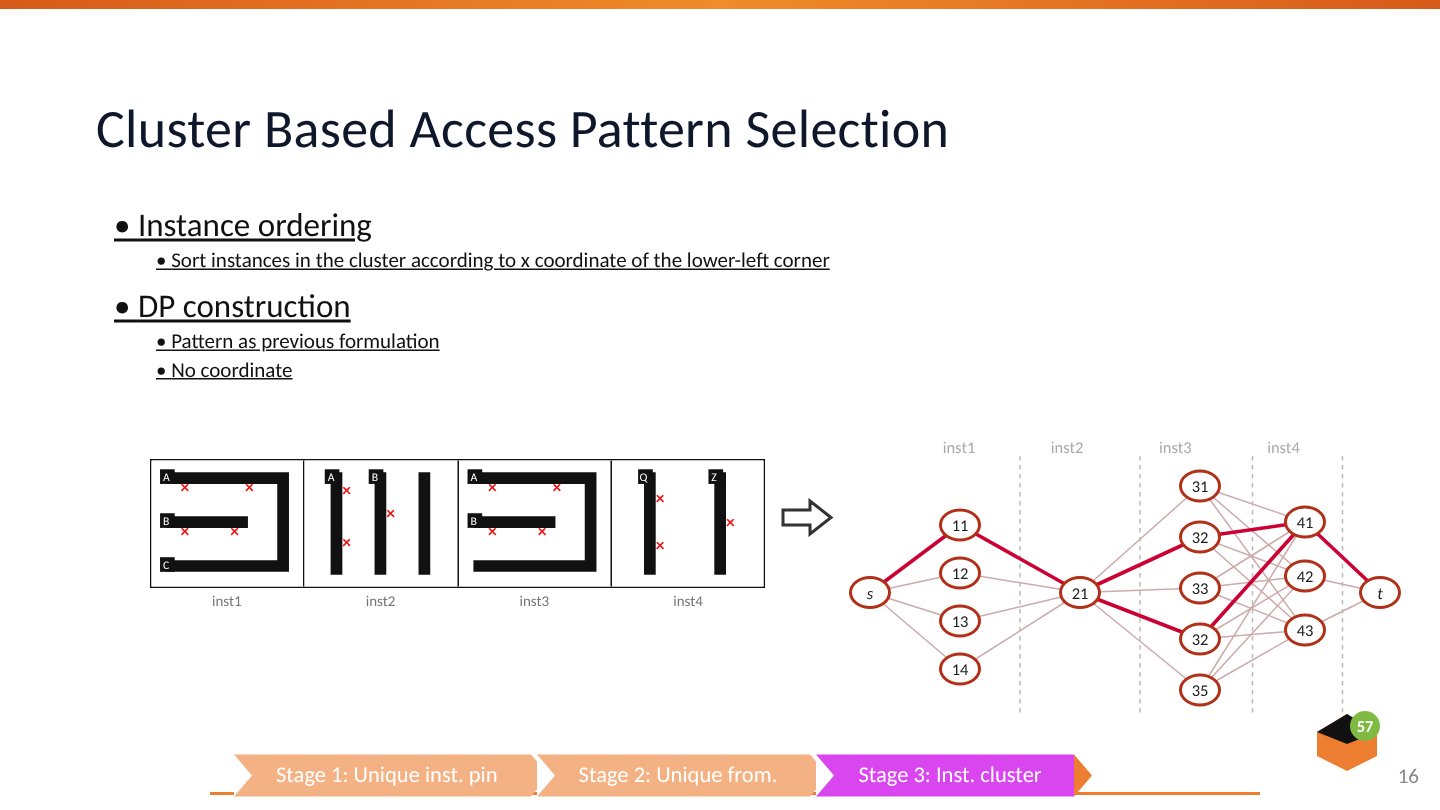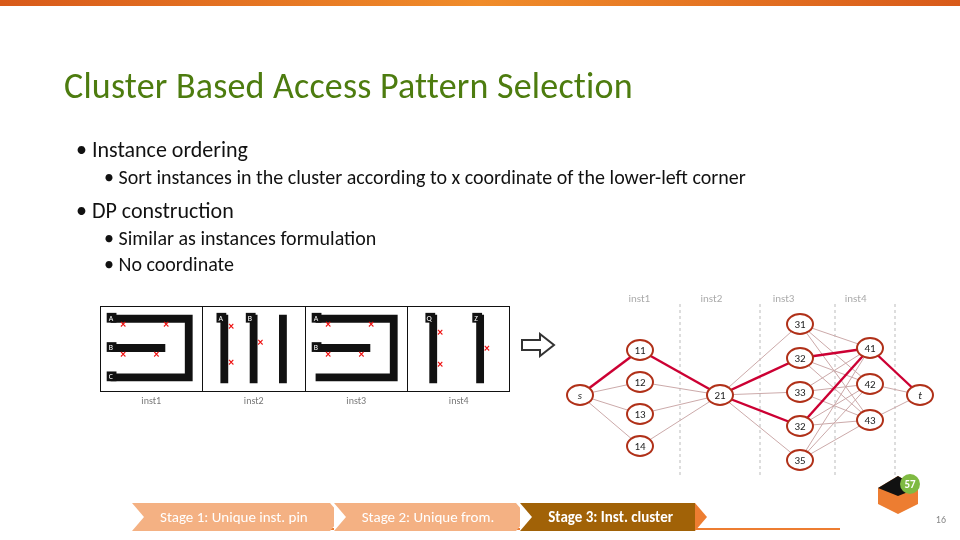--- a/index.html
+++ b/index.html
@@ -1,24 +1,24 @@
 <!DOCTYPE html>
 <html><head>
 <meta charset="utf-8">
 <style>
   * { box-sizing: border-box; margin: 0; padding: 0; }
   html, body { width: 960px; height: 540px; font-family: Calibri, Arial, sans-serif; background: #fff; color: #111; overflow: hidden; }
   .slide { width: 960px; height: 540px; position: relative; }
   .top-rule { position: absolute; left: 0; right: 0; top: 0; height: 6px; background: linear-gradient(to right, #d85a1a 0%, #f08c2a 50%, #d85a1a 100%); }
-  .title { position: absolute; left: 64px; top: 64px; font-size: 36px; font-weight: 400; letter-spacing: .2px; color: #4d7c0f; }
+  .title { position: absolute; left: 64px; top: 64px; font-size: 36px; font-weight: 400; letter-spacing: .2px; color: #0f172a; }
   .body { position: absolute; left: 76px; top: 128px; right: 36px; font-size: 22px; }
-  ul.lvl1 { list-style: none; }
+  ul.lvl1 { list-style: none; text-decoration: underline; }
   ul.lvl1 > li { margin: 8px 0 2px 0; }
   ul.lvl1 > li::before { content: "• "; color: #111; }
-  ul.lvl2 { list-style: none; margin-left: 28px; font-size: 20px; }
+  ul.lvl2 { list-style: none; margin-left: 28px; font-size: 14px; }
   ul.lvl2 > li::before { content: "• "; }
   ul.lvl2 > li { margin: 2px 0; }
   .spacer { height: 126px; }
 
   
   .pattern-strip { position: absolute; left: 100px; top: 306px; width: 410px; height: 86px; border: 1px solid #111; display: flex; }
   .pcell { flex: 1; border-right: 1px solid #111; position: relative; background: #fff; }
   .pcell:last-child { border-right: none; }
   .pcell svg { width: 100%; height: 100%; }
   .plabels { position: absolute; left: 100px; top: 394px; width: 410px; display: flex; font-size: 10px; color: #777; }
@@ -28,31 +28,31 @@
 
   
   .graph { position: absolute; left: 560px; top: 300px; width: 375px; height: 180px; }
   .graph svg { width: 100%; height: 100%; }
   .glabels { position: absolute; left: 560px; top: 292px; width: 375px; display: flex; color: #aaa; font-size: 11px; }
   .glabels span { flex: 1; text-align: center; }
   .glabels span:first-child { flex: .6; text-align:left;}
   .glabels span:last-child { flex: .6; text-align:right;}
 
   
-  .stages { position: absolute; left: 132px; bottom: 16px; height: 21px; display: flex; }
+  .stages { position: absolute; left: 156px; bottom: 16px; height: 21px; display: flex; }
   .chev { position: relative; height: 28px; display: flex; align-items: center; color: #fff; font-size: 15px; padding: 0 22px 0 28px; margin-right: 4px; }
   .chev.light { background: #f4b183; }
-  .chev.dark  { background: #a16207; font-weight: 700; }
+  .chev.dark  { background: #d946ef; font-weight: 400; }
   .chev::before { content: ""; position: absolute; left: 0; top: 0; border-top: 14px solid transparent; border-bottom: 14px solid transparent; border-left: 12px solid #fff; }
   .chev::after { content: ""; position: absolute; right: -12px; top: 0; border-top: 14px solid transparent; border-bottom: 14px solid transparent; border-left: 12px solid currentColor; }
   .chev.light::after { color: #f4b183; }
   .chev.dark::after  { color: #ed7d31; }
   .under-rule { position: absolute; left: 140px; right: 120px; bottom: 10px; height: 2px; background: #ed7d31; }
 
-  .pagenum { position: absolute; right: 14px; bottom: 14px; font-size: 10px; color: #888; }
+  .pagenum { position: absolute; right: 14px; bottom: 14px; font-size: 14px; color: #888; }
   .logo { position: absolute; right: 38px; bottom: 26px; width: 48px; height: 40px; }
 
   .em { font-style: italic; }
 </style>
 </head>
 <body>
 
 <div class="slide">
   <div class="top-rule"></div>
 
@@ -60,21 +60,21 @@
 
   <div class="body">
     <ul class="lvl1">
       <li><span>Instance ordering</span>
         <ul class="lvl2">
           <li><span>Sort instances in the cluster according to x coordinate of the lower-left corner</span></li>
         </ul>
       </li>
       <li><span>DP construction</span>
         <ul class="lvl2">
-          <li><span>Similar as instances formulation</span></li>
+          <li><span>Pattern as previous formulation</span></li>
           <li><span>No coordinate</span></li>
         </ul>
       </li>
     </ul>
   </div>
 
   <div class="pattern-strip">
     <div class="pcell">
       <svg viewBox="0 0 100 86">
         <g stroke="#111" stroke-width="8" fill="none" stroke-linecap="square">

